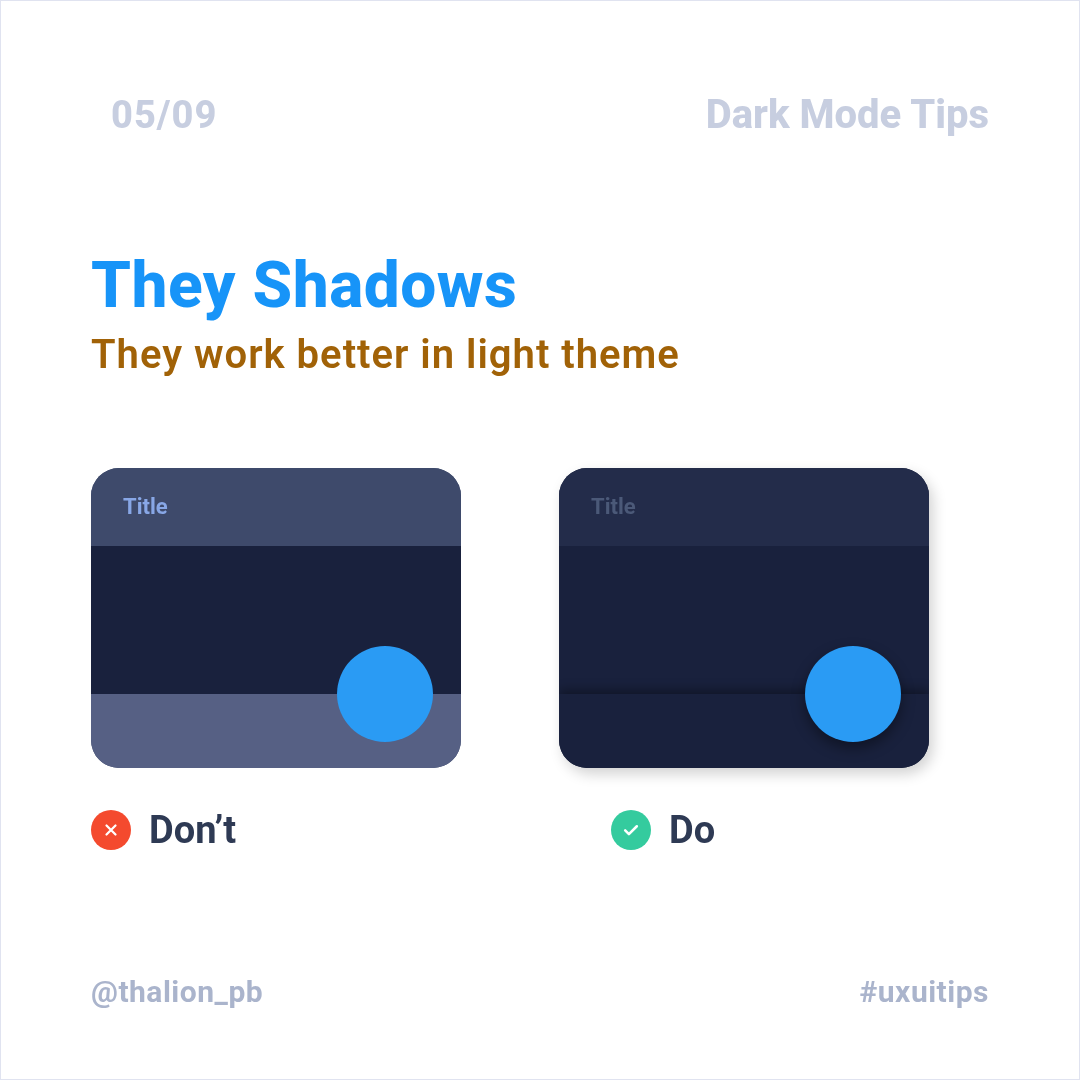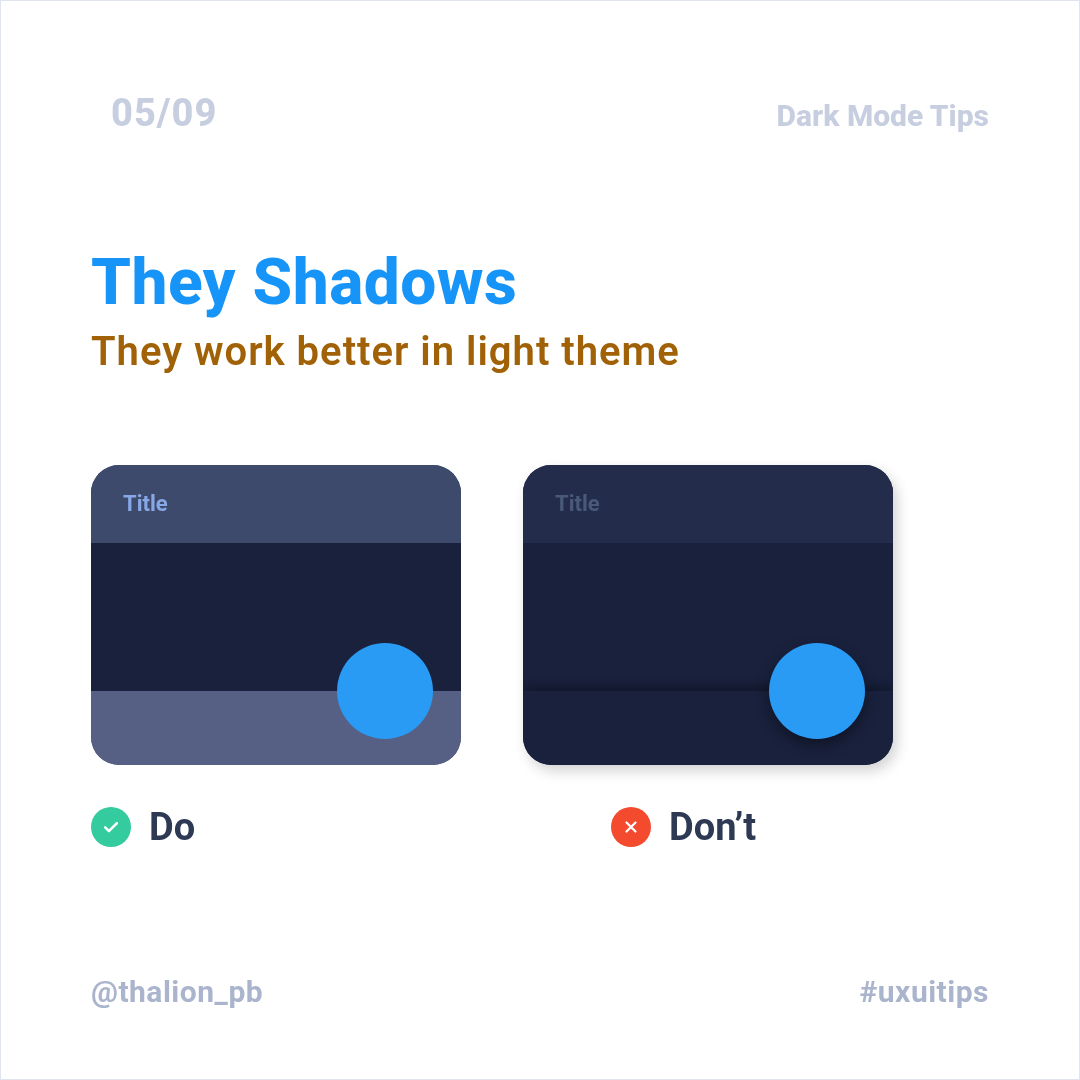--- a/index.html
+++ b/index.html
@@ -18,42 +18,42 @@
     align-items: baseline;
   }
   .page-counter {
     font-size: 38px;
     font-weight: 800;
     letter-spacing: 1px;
     color: #c7cee0;
     margin-left: 20px;
   }
   .series-title {
-    font-size: 30px;
+    font-size: 40px;
     font-weight: 800;
     color: #c7cee0;
   }
   .headline {
     margin-top: 110px;
     font-size: 64px;
     font-weight: 800;
     color: #1794f8;
     letter-spacing: 0.5px;
   }
   .subhead {
     margin-top: 8px;
     font-size: 40px;
     font-weight: 600;
     color: #a16207;
     letter-spacing: 1px;
   }
   .cards-row {
     margin-top: 90px;
     display: flex;
-    gap: 62px;
+    gap: 98px;
   }
   .card {
     position: relative;
     width: 370px;
     height: 300px;
     border-radius: 28px;
     overflow: hidden;
   }
   .card-do { background: #3e4a6b; }
   .card-do .header { position:absolute; top:0; left:0; right:0; height:78px; background:#3e4a6b; }
@@ -146,33 +146,33 @@
     <div class="header"></div>
     <div class="body"></div>
     <div class="footer"></div>
     <div class="card-title">Title</div>
     <div class="fab"></div>
   </div>
 </div>
 
 <div class="labels-row">
   <div class="label-block">
+    <span class="badge badge-dont">
+      <svg width="18" height="18" viewBox="0 0 24 24" fill="none">
+          <path d="M6 6l12 12M18 6L6 18" stroke="#fff" stroke-width="3" stroke-linecap="round"></path>
+        </svg>
+    </span>
+    <span class="label-text">Don’t</span>
+  </div>
+  <div class="label-block">
     <span class="badge badge-do">
       <svg width="20" height="20" viewBox="0 0 24 24" fill="none">
           <path d="M5 12.5l4.5 4.5L19 7.5" stroke="#fff" stroke-width="3" stroke-linecap="round" stroke-linejoin="round"></path>
         </svg>
     </span>
     <span class="label-text">Do</span>
-  </div>
-  <div class="label-block">
-    <span class="badge badge-dont">
-      <svg width="18" height="18" viewBox="0 0 24 24" fill="none">
-          <path d="M6 6l12 12M18 6L6 18" stroke="#fff" stroke-width="3" stroke-linecap="round"></path>
-        </svg>
-    </span>
-    <span class="label-text">Don’t</span>
   </div>
 </div>
 
 <div class="bottom-row">
   <div>@thalion_pb</div>
   <div>#uxuitips</div>
 </div>
 
 </body></html>

